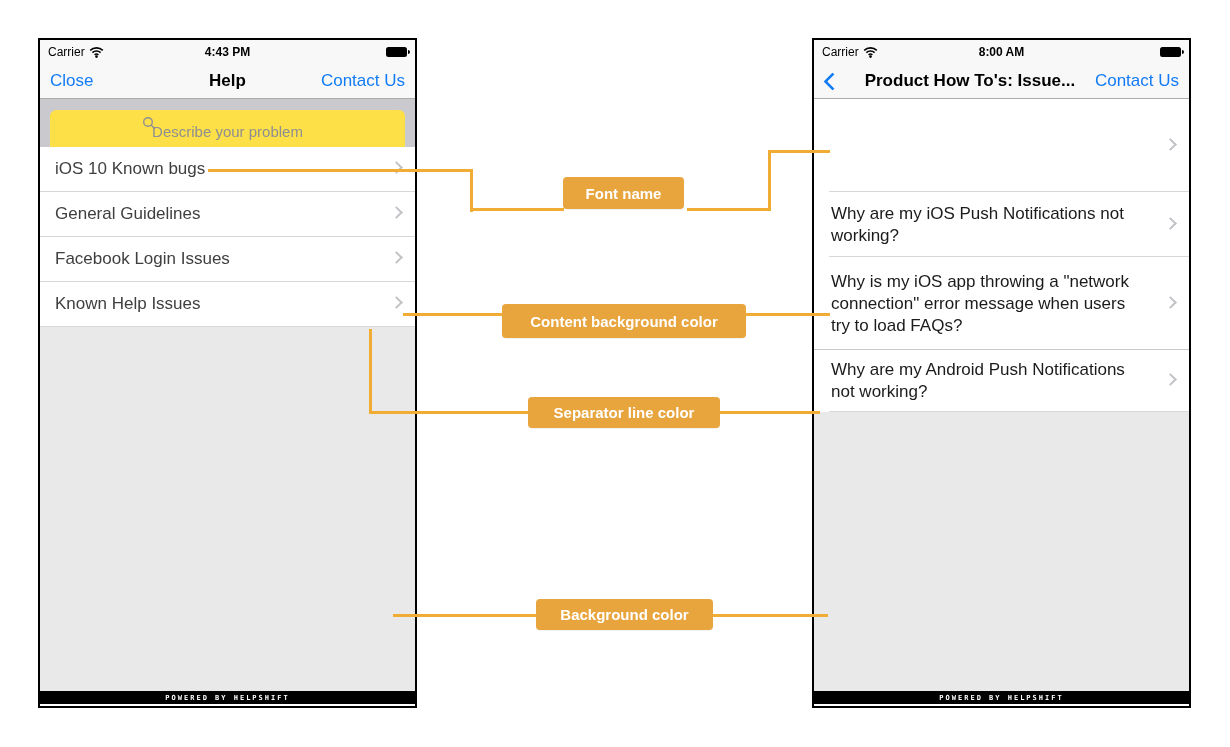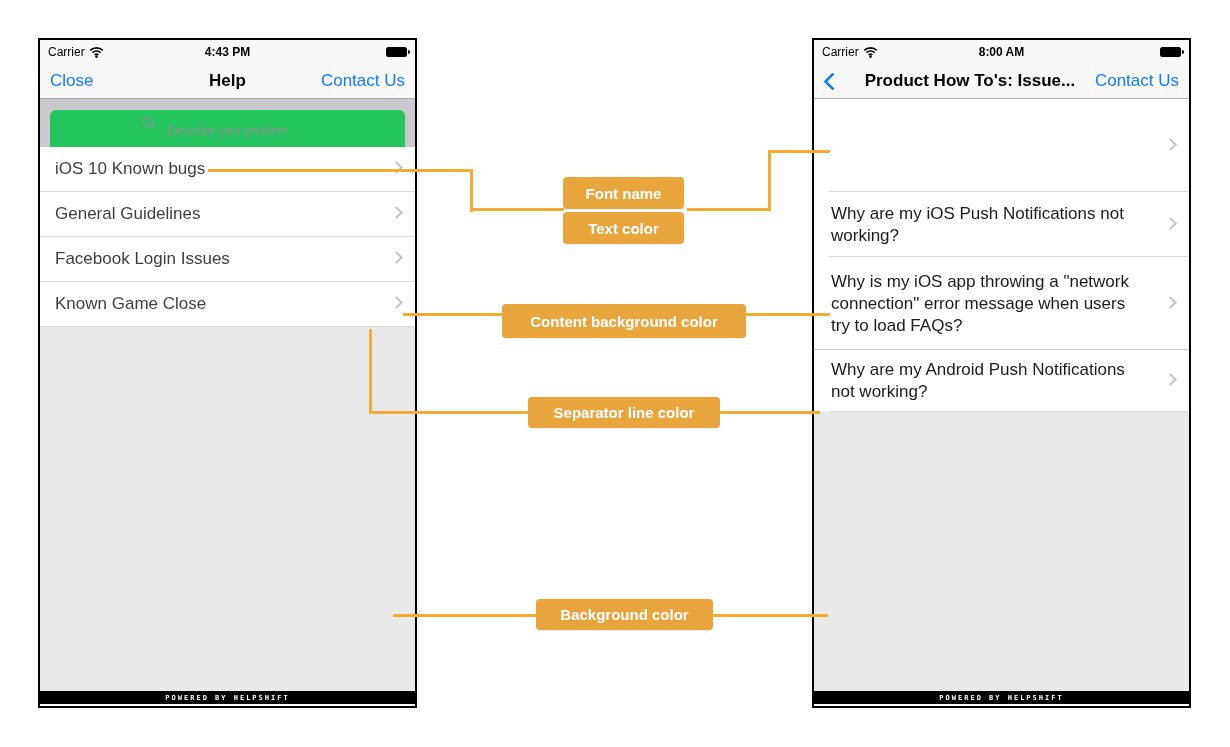--- a/index.html
+++ b/index.html
@@ -29,22 +29,22 @@
   .nav-btn { font-size:17px; color:#127bf6; background:none; border:none; cursor:pointer;
              font-family:"Liberation Sans", sans-serif; z-index:2; }
   .nav-right { margin-left:auto; }
   .back-chev { width:13px; height:13px; border-top:3.5px solid #127bf6; border-left:3.5px solid #127bf6;
                transform:rotate(-45deg); border-radius:1px; margin:0 6px 0 2px; z-index:2; cursor:pointer; }
   .nav-title-flow { font-weight:700; font-size:17px; color:#000; flex:1; text-align:center;
                     white-space:nowrap; overflow:hidden; z-index:1; }
 
   
   .search-section { position:relative; height:48px; background:#c9c9ce; padding:11px 10px; }
-  .search-input { width:100%; height:42px; border:none; border-radius:6px; background:#22c55e;
-                  text-align:center; font-size:12px; color:#444; outline:none;
+  .search-input { width:100%; height:42px; border:none; border-radius:6px; background:#fde047;
+                  text-align:center; font-size:15px; color:#444; outline:none;
                   font-family:"Liberation Sans", sans-serif; }
   .search-input::placeholder { color:#8e8e93; opacity:1; }
   .search-icon { position:absolute; left:calc(50% - 86px); top:17px; pointer-events:none; }
 
   
   .rows { background:#fff; }
   .row { position:relative; display:flex; align-items:center; background:#fff; cursor:pointer; }
   .row-left { height:45px; padding:0 34px 0 15px; border-bottom:1px solid #d8d8da; }
   .row-left .row-label { font-size:17px; color:#3f3f41; }
   .row-right { padding:0 44px 0 17px; }
@@ -115,21 +115,21 @@
       </div>
       <div class="row row-left">
         <span class="row-label">General Guidelines</span>
         <i class="chev"></i>
       </div>
       <div class="row row-left">
         <span class="row-label">Facebook Login Issues</span>
         <i class="chev"></i>
       </div>
       <div class="row row-left">
-        <span class="row-label">Known Game Close</span>
+        <span class="row-label">Known Help Issues</span>
         <i class="chev"></i>
       </div>
     </div>
 
     <div class="footer-bar">POWERED BY HELPSHIFT</div>
     <div class="footer-gap"></div>
   </div>
 
   <div class="phone phone-right">
 
@@ -189,18 +189,17 @@
   <div class="conn" style="left:746px; top:313px; width:84px; height:3px;"></div>
 
   <div class="conn" style="left:369px; top:329px; width:3px;  height:85px;"></div>
   <div class="conn" style="left:369px; top:411px; width:159px; height:3px;"></div>
   <div class="conn" style="left:720px; top:411px; width:100px; height:3px;"></div>
 
   <div class="conn" style="left:393px; top:614px; width:143px; height:3px;"></div>
   <div class="conn" style="left:713px; top:614px; width:115px; height:3px;"></div>
 
   <button class="tag" style="left:563px; top:177px; width:121px; height:32px;">Font name</button>
-  <button class="tag" style="left:563px; top:212px; width:121px; height:32px;">Text color</button>
   <button class="tag" style="left:502px; top:304px; width:244px; height:34px;">Content background color</button>
   <button class="tag" style="left:528px; top:397px; width:192px; height:31px;">Separator line color</button>
   <button class="tag" style="left:536px; top:599px; width:177px; height:31px;">Background color</button>
 
 </div>
 
 </body></html>

